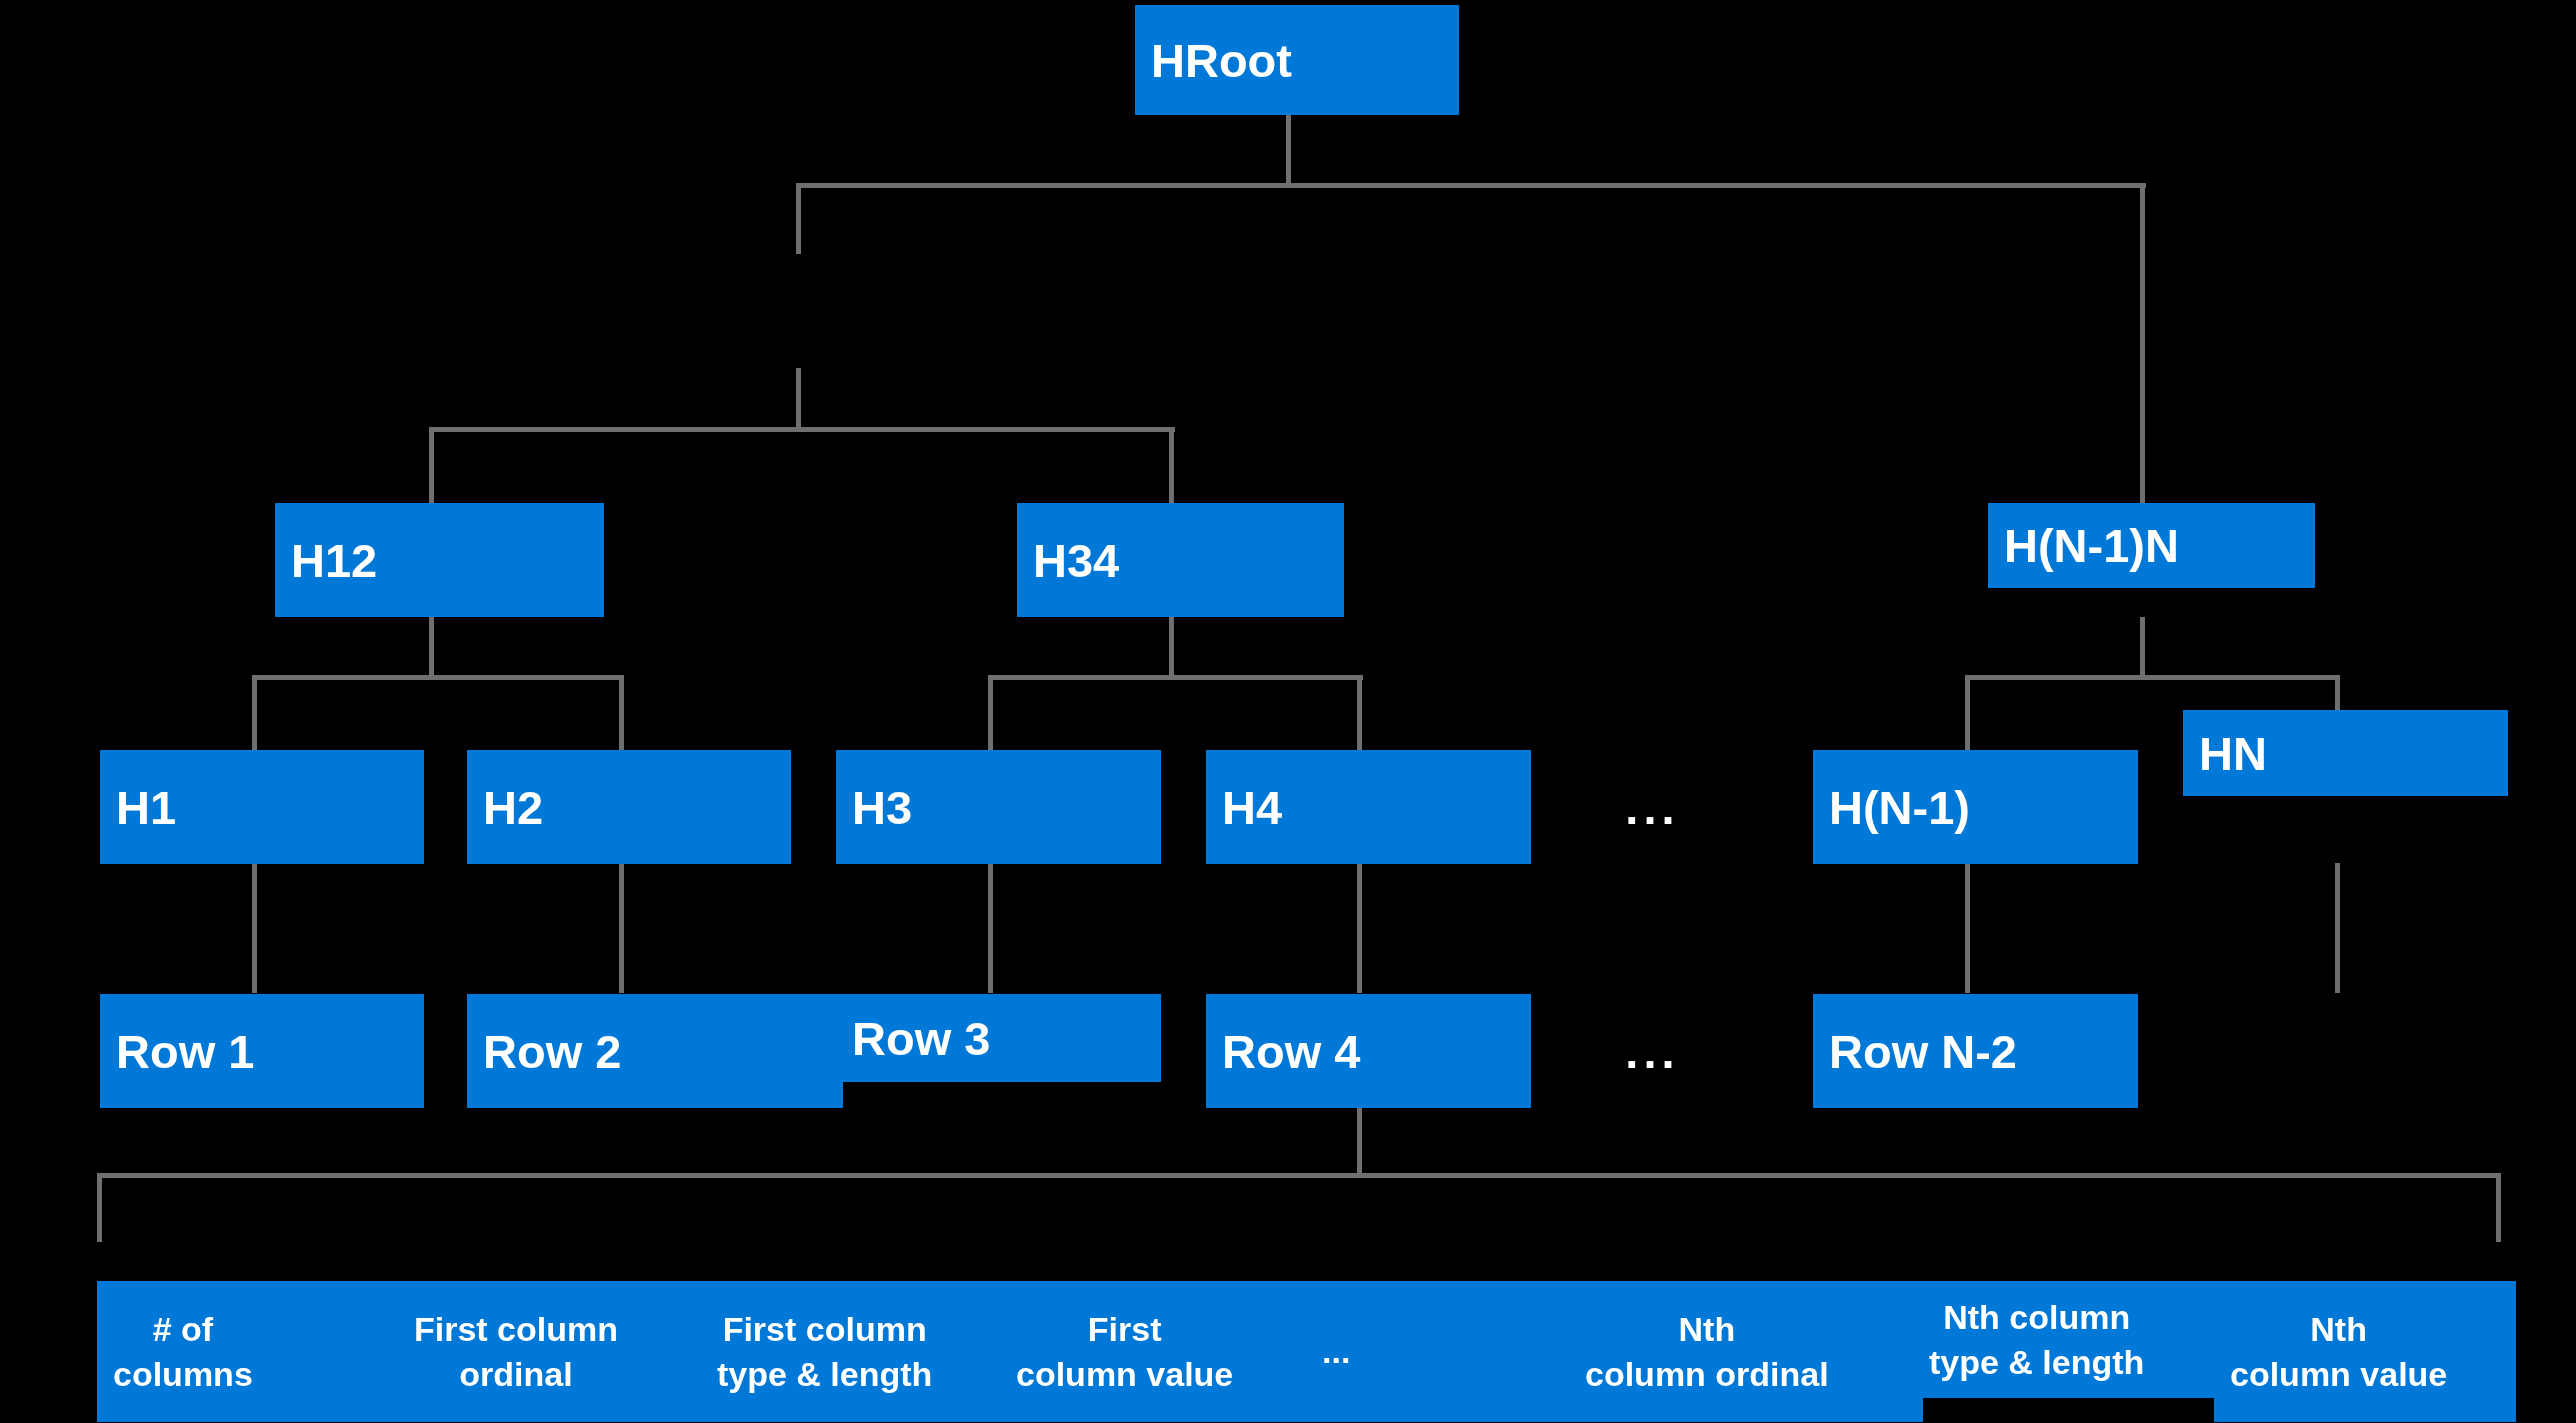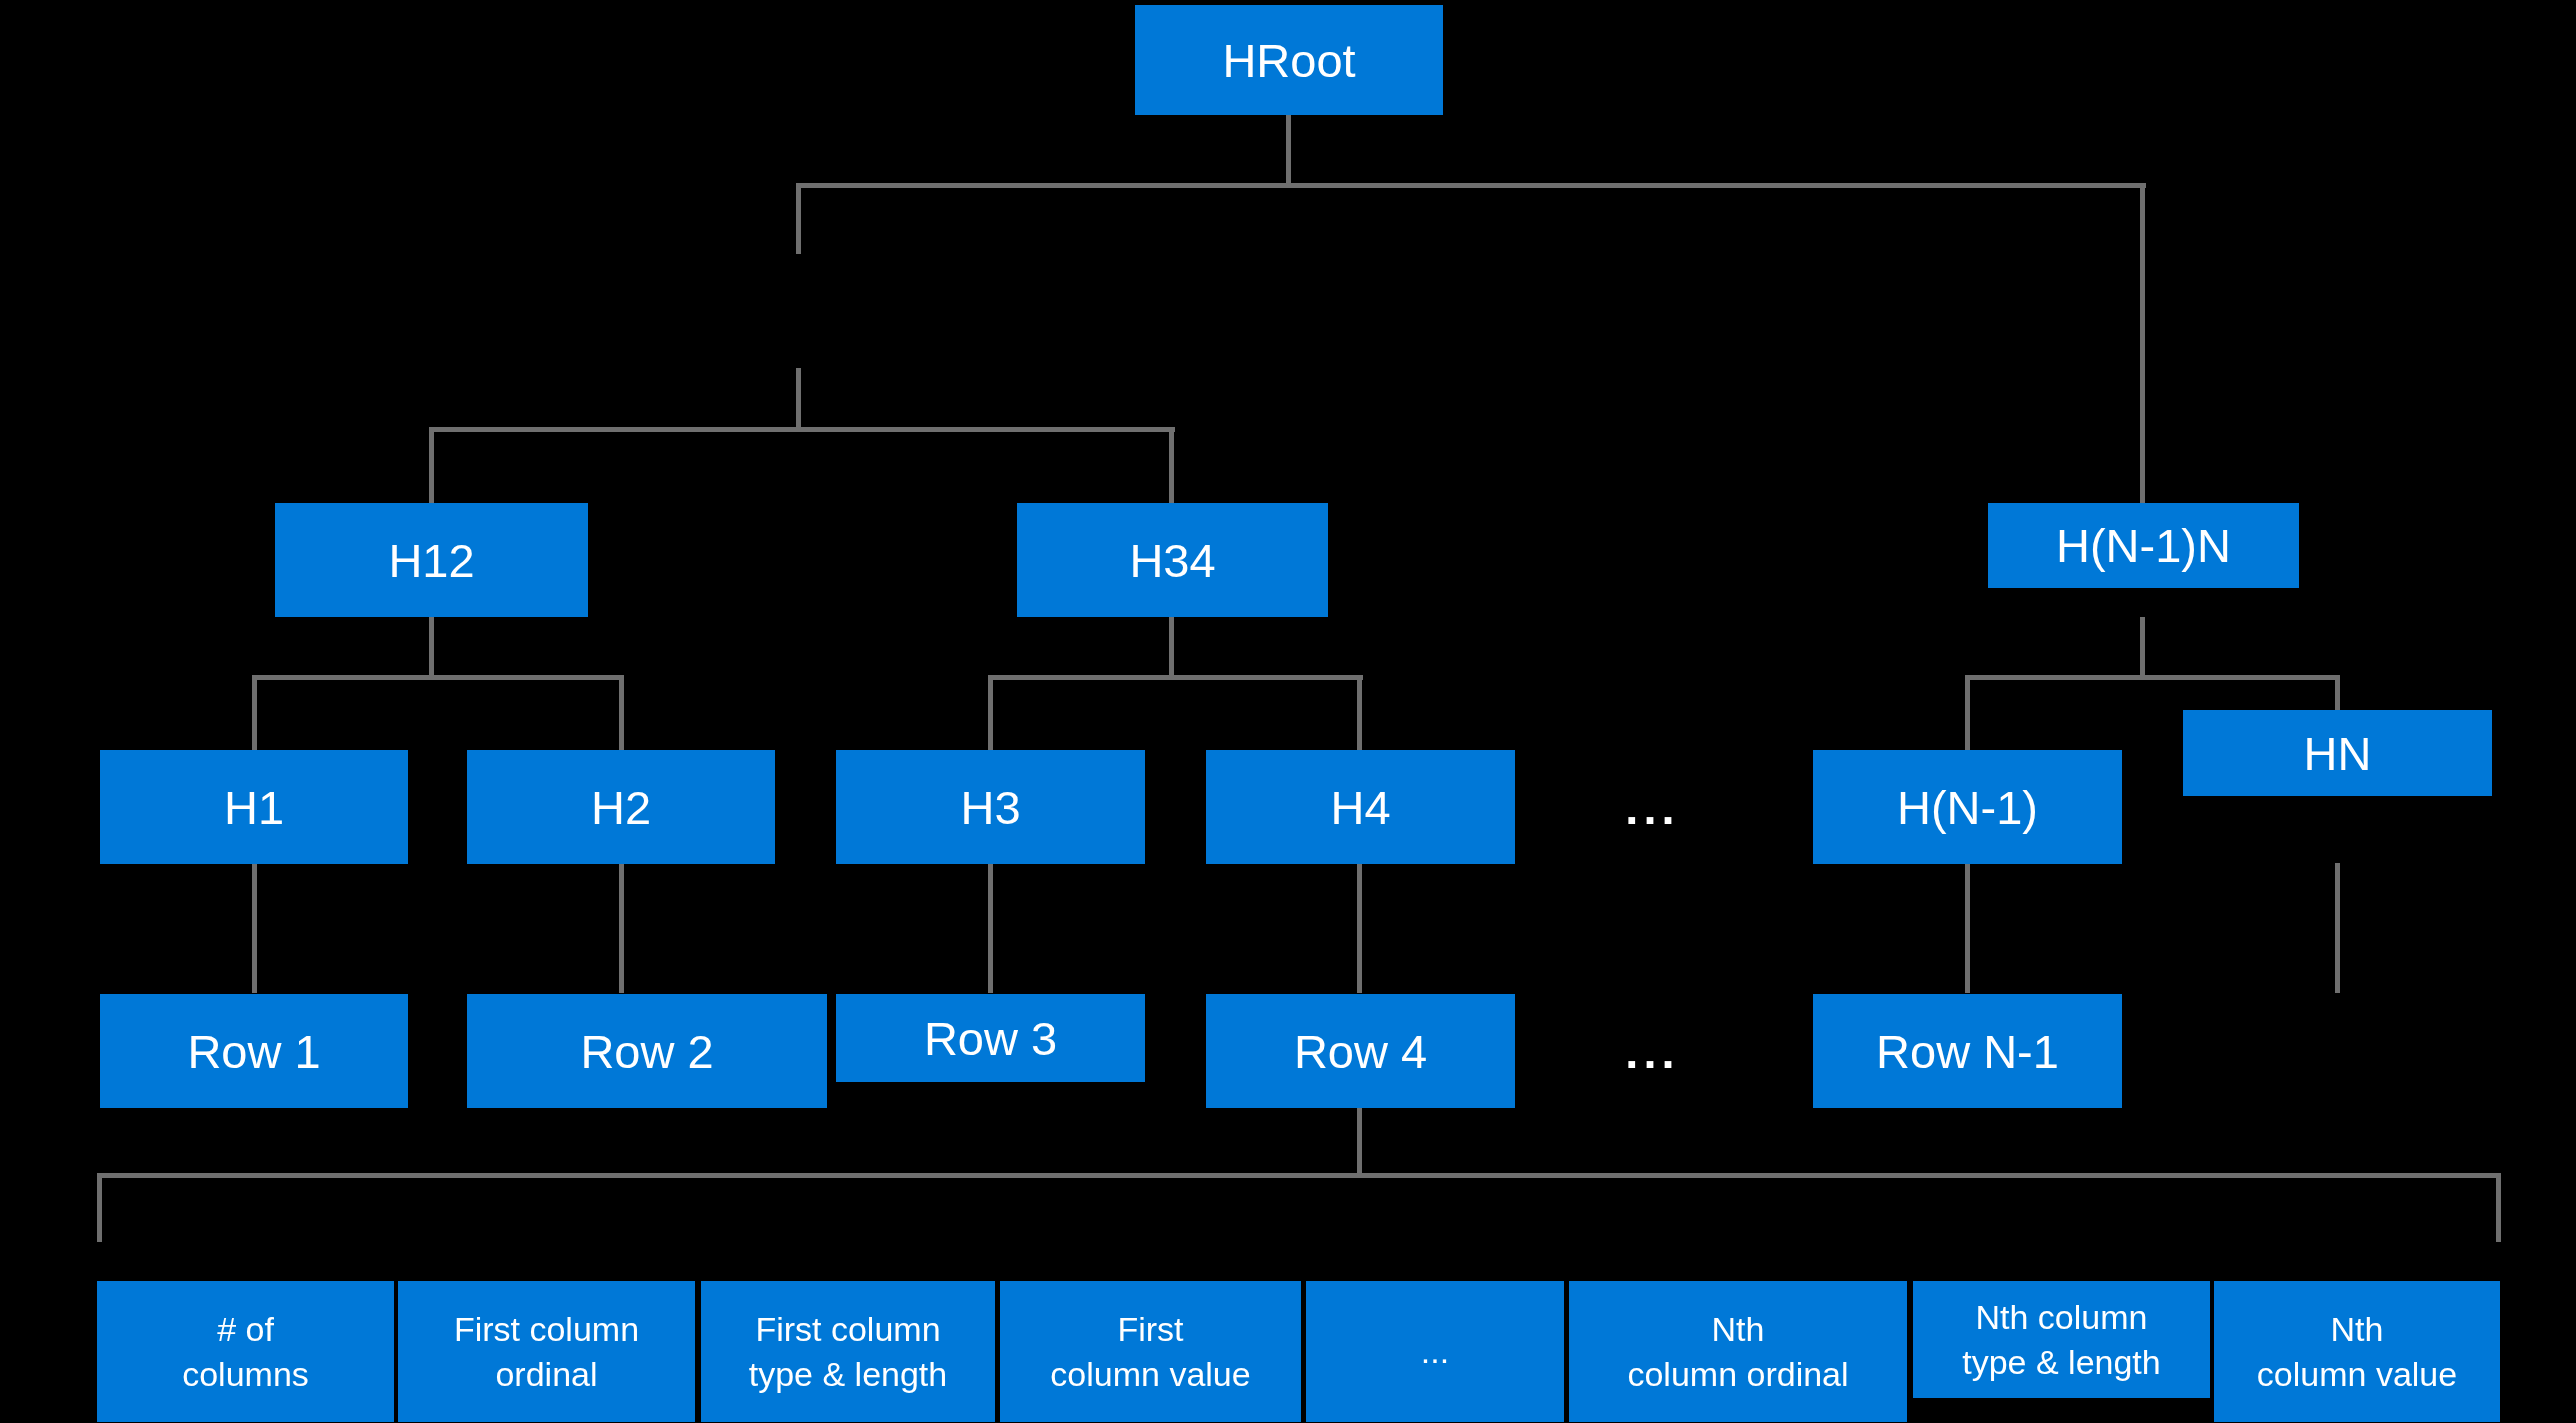--- a/index.html
+++ b/index.html
@@ -20,24 +20,25 @@
     background: var(--background);
     overflow: hidden;
     font-family: "Liberation Sans", sans-serif;
   }
   .node {
     position: absolute;
     background: var(--node-fill);
     color: var(--node-text);
     display: flex;
     align-items: center;
-    justify-content: center;
-    font-weight: normal;
+    justify-content: flex-start;
+    font-weight: bold;
     font-size: 47px;
     text-align: center;
+    padding-left: 16px;
   }
   .field {
     font-size: 34px;
     line-height: 1.3;
   }
   .field .field-label {
     white-space: pre-line;
   }
   .line {
     position: absolute;
@@ -138,21 +139,21 @@
     <span>Row 2</span>
   </div>
   <div class="node" style="left:836px;top:994px;width:309px;height:88px">
     <span>Row 3</span>
   </div>
   <div class="node" style="left:1206px;top:994px;width:309px;height:114px">
     <span>Row 4</span>
   </div>
   <div class="ellipsis" style="left:1568px;top:994px;width:169px;height:114px">...</div>
   <div class="node" style="left:1813px;top:994px;width:309px;height:114px">
-    <span>Row N-1</span>
+    <span>Row N-2</span>
   </div>
 
   <div class="node field" style="left:97px;top:1281px;width:297px;height:141px">
     <span class="field-label"># of
 columns</span>
   </div>
   <div class="node field" style="left:398px;top:1281px;width:297px;height:141px">
     <span class="field-label">First column
 ordinal</span>
   </div>

